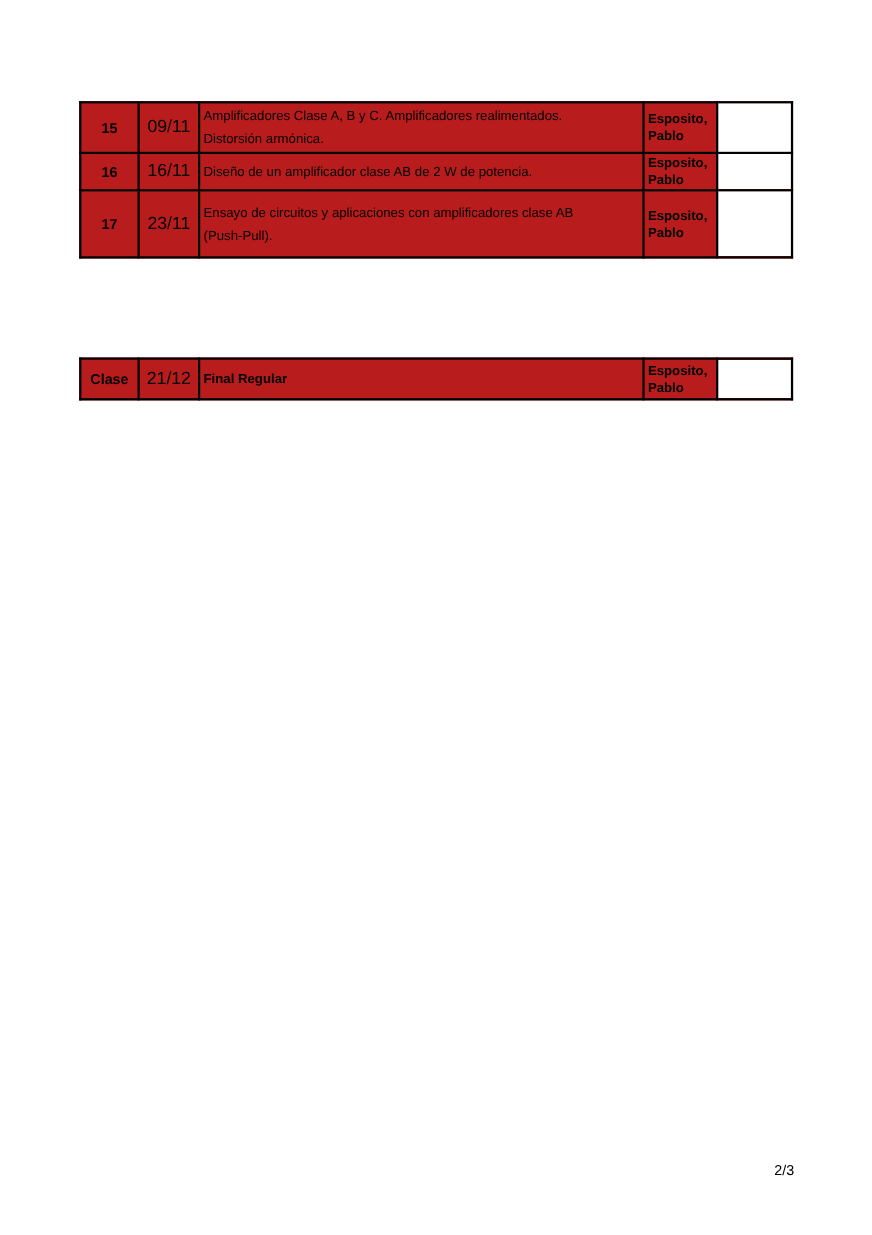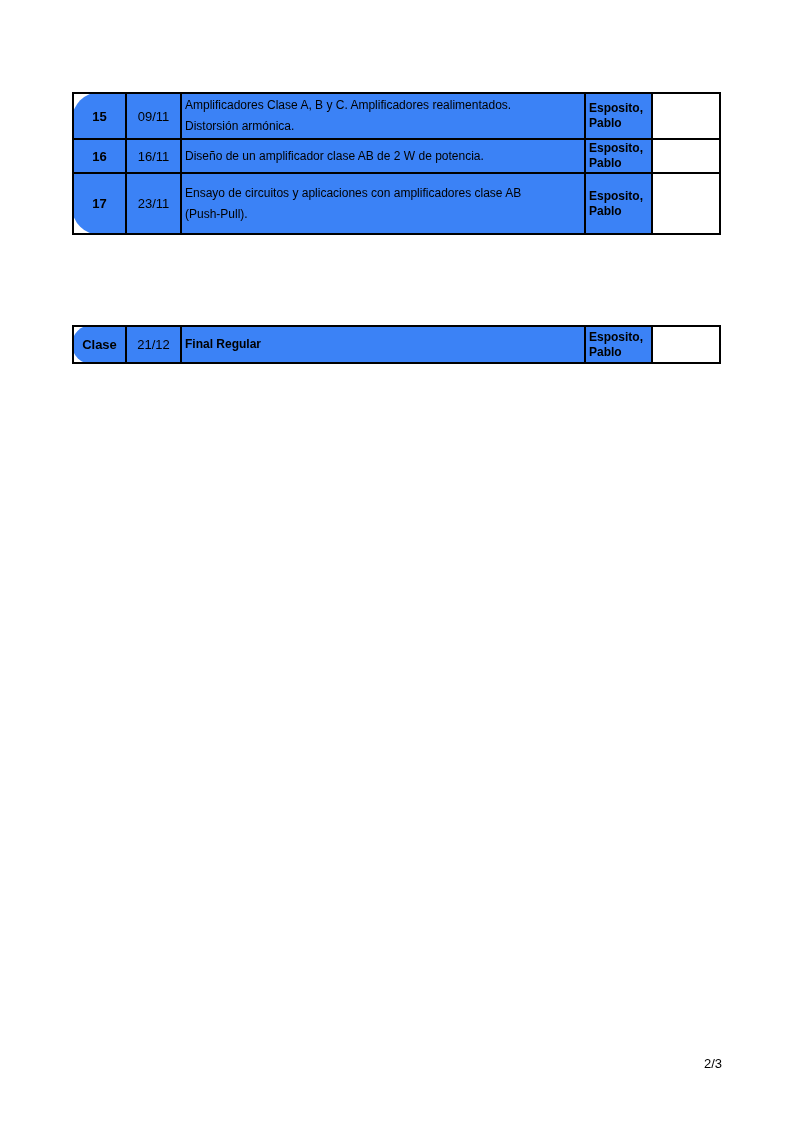--- a/index.html
+++ b/index.html
@@ -12,36 +12,35 @@
     font-family: "Liberation Sans", sans-serif;
     color: #000000;
     overflow: hidden;
   }
   table.sched {
     position: absolute;
     left: 72px;
     border-collapse: collapse;
     table-layout: fixed;
     width: 647px;
-    background: #3b82f6;
-    border-radius: 28px;
+    background: #b91c1c;
   }
   table.sched td {
     border: 2px solid #000000;
     vertical-align: middle;
     overflow: hidden;
   }
   td.num {
     text-align: center;
     font-weight: bold;
     font-size: 13px;
   }
   td.date {
     text-align: center;
-    font-size: 13px;
+    font-size: 16px;
   }
   td.desc {
     padding: 1px 3px;
     font-size: 12px;
     line-height: 21px;
   }
   td.teacher {
     padding: 1px 3px;
     font-size: 12px;
     line-height: 15px;

